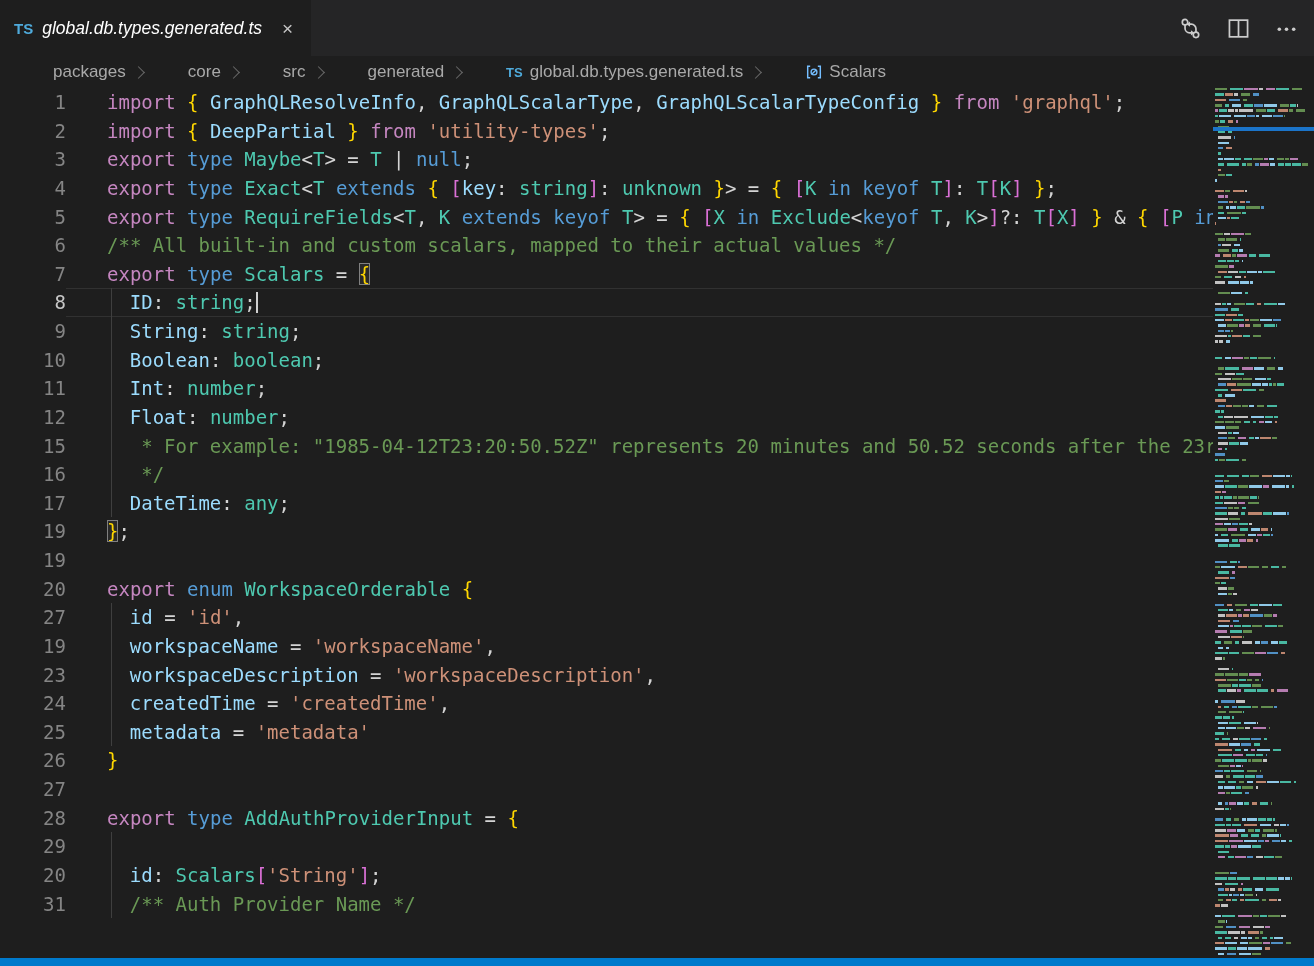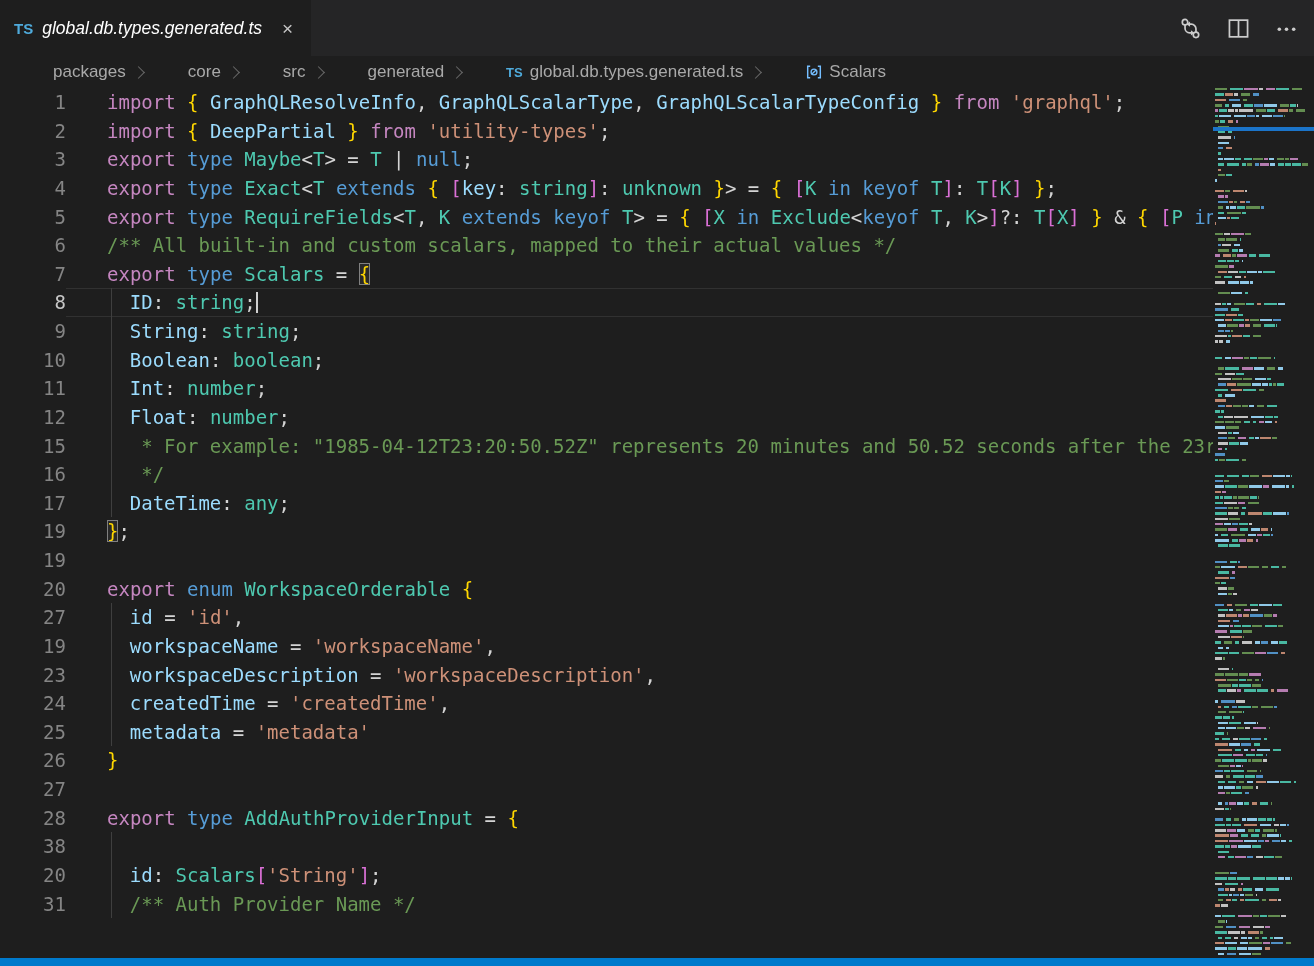--- a/index.html
+++ b/index.html
@@ -136,21 +136,21 @@
         <div class="line"><div class="ln">19</div><div class="lt"></div></div>
         <div class="line"><div class="ln">20</div><div class="lt"><span class="tk-p">export</span><span class="tk-w"> </span><span class="tk-b">enum</span><span class="tk-w"> </span><span class="tk-t">WorkspaceOrderable</span><span class="tk-w"> </span><span class="tk-g">{</span></div></div>
         <div class="line"><div class="ln">27</div><div class="lt ind"><div class="guide"></div><span class="tk-v">id</span><span class="tk-w"> = </span><span class="tk-s">'id'</span><span class="tk-w">,</span></div></div>
         <div class="line"><div class="ln">19</div><div class="lt ind"><div class="guide"></div><span class="tk-v">workspaceName</span><span class="tk-w"> = </span><span class="tk-s">'workspaceName'</span><span class="tk-w">,</span></div></div>
         <div class="line"><div class="ln">23</div><div class="lt ind"><div class="guide"></div><span class="tk-v">workspaceDescription</span><span class="tk-w"> = </span><span class="tk-s">'workspaceDescription'</span><span class="tk-w">,</span></div></div>
         <div class="line"><div class="ln">24</div><div class="lt ind"><div class="guide"></div><span class="tk-v">createdTime</span><span class="tk-w"> = </span><span class="tk-s">'createdTime'</span><span class="tk-w">,</span></div></div>
         <div class="line"><div class="ln">25</div><div class="lt ind"><div class="guide"></div><span class="tk-v">metadata</span><span class="tk-w"> = </span><span class="tk-s">'metadata'</span></div></div>
         <div class="line"><div class="ln">26</div><div class="lt"><span class="tk-g">}</span></div></div>
         <div class="line"><div class="ln">27</div><div class="lt"></div></div>
         <div class="line"><div class="ln">28</div><div class="lt"><span class="tk-p">export</span><span class="tk-w"> </span><span class="tk-b">type</span><span class="tk-w"> </span><span class="tk-t">AddAuthProviderInput</span><span class="tk-w"> = </span><span class="tk-g">{</span></div></div>
-        <div class="line"><div class="ln">38</div><div class="lt ind"><div class="guide"></div></div></div>
+        <div class="line"><div class="ln">29</div><div class="lt ind"><div class="guide"></div></div></div>
         <div class="line"><div class="ln">20</div><div class="lt ind"><div class="guide"></div><span class="tk-v">id</span><span class="tk-w">: </span><span class="tk-t">Scalars</span><span class="tk-k">[</span><span class="tk-s">'String'</span><span class="tk-k">]</span><span class="tk-w">;</span></div></div>
         <div class="line"><div class="ln">31</div><div class="lt ind"><div class="guide"></div><span class="tk-c">/** Auth Provider Name */</span></div></div>
       </div>
     <div class="minimap" id="minimap">
         <div class="mm-row" style="top: 0px; left: 2px; width: 89px;">
           <span class="mm-seg" style="left: 0px; width: 12.3465px; background: rgb(106, 153, 85);"></span>
           <span class="mm-seg" style="left: 15.3465px; width: 12.9809px; background: rgb(78, 201, 176);"></span>
           <span class="mm-seg" style="left: 29.3274px; width: 13.238px; background: rgb(197, 134, 192);"></span>
           <span class="mm-seg" style="left: 43.5654px; width: 4.80041px; background: rgb(212, 212, 212);"></span>
           <span class="mm-seg" style="left: 51.3658px; width: 8.56257px; background: rgb(197, 134, 192);"></span>

